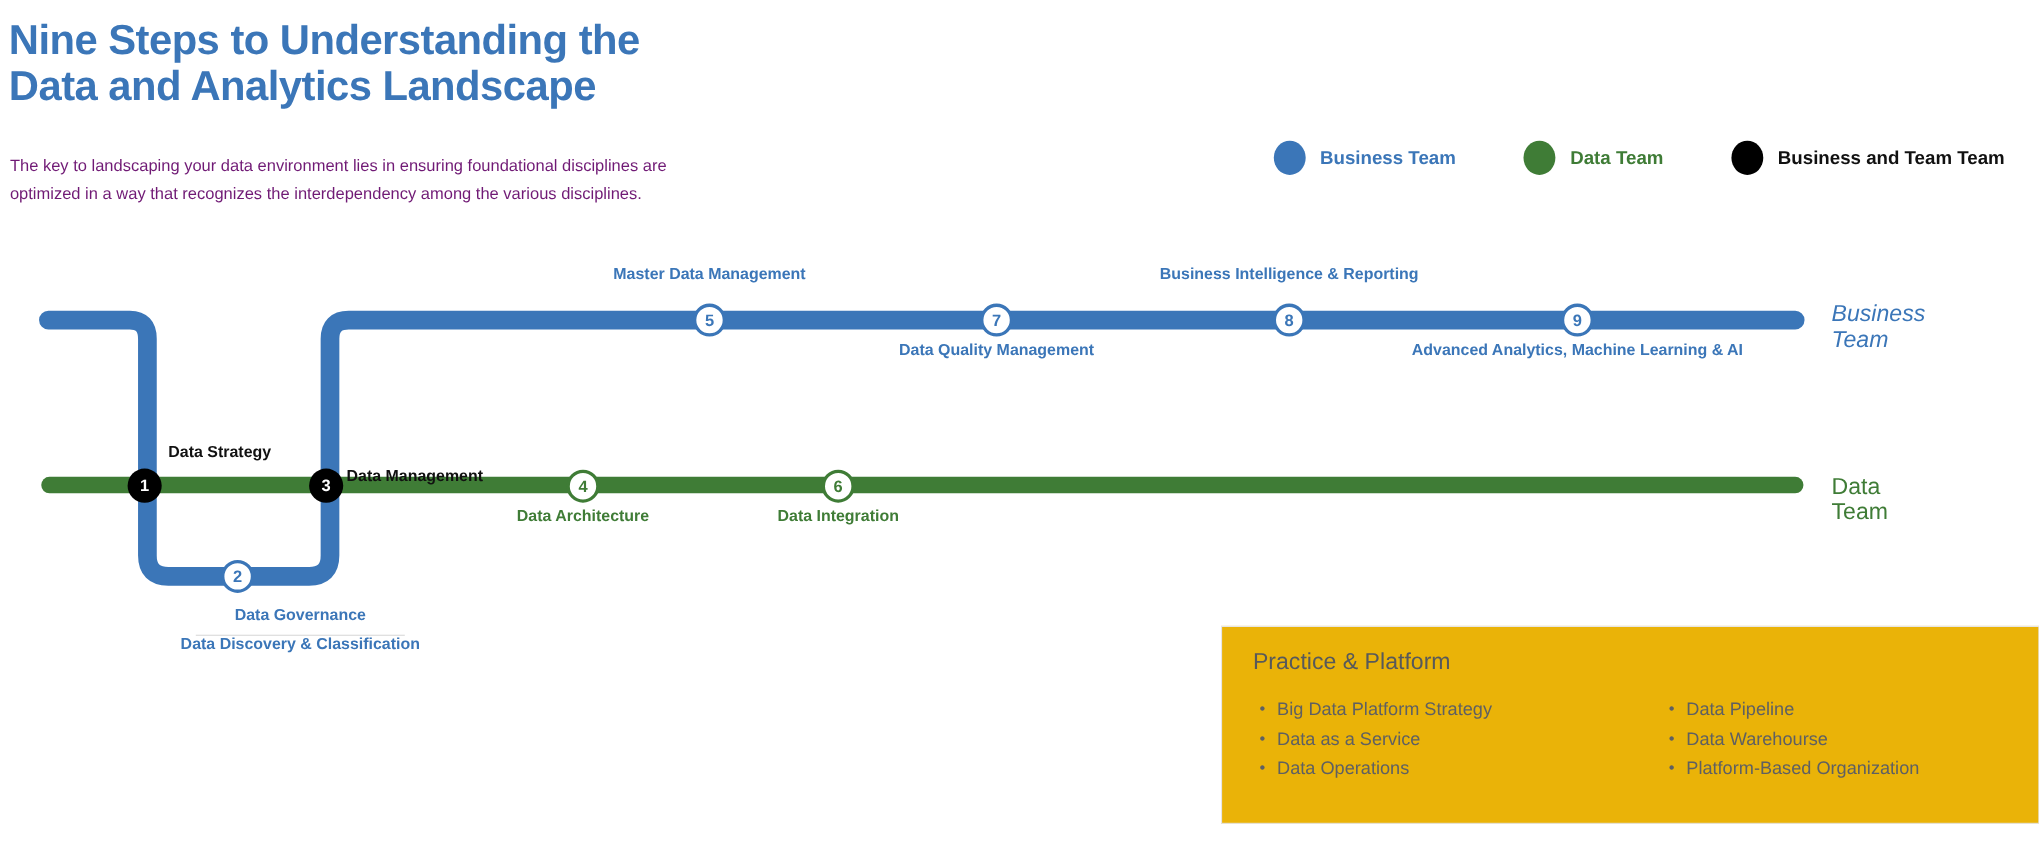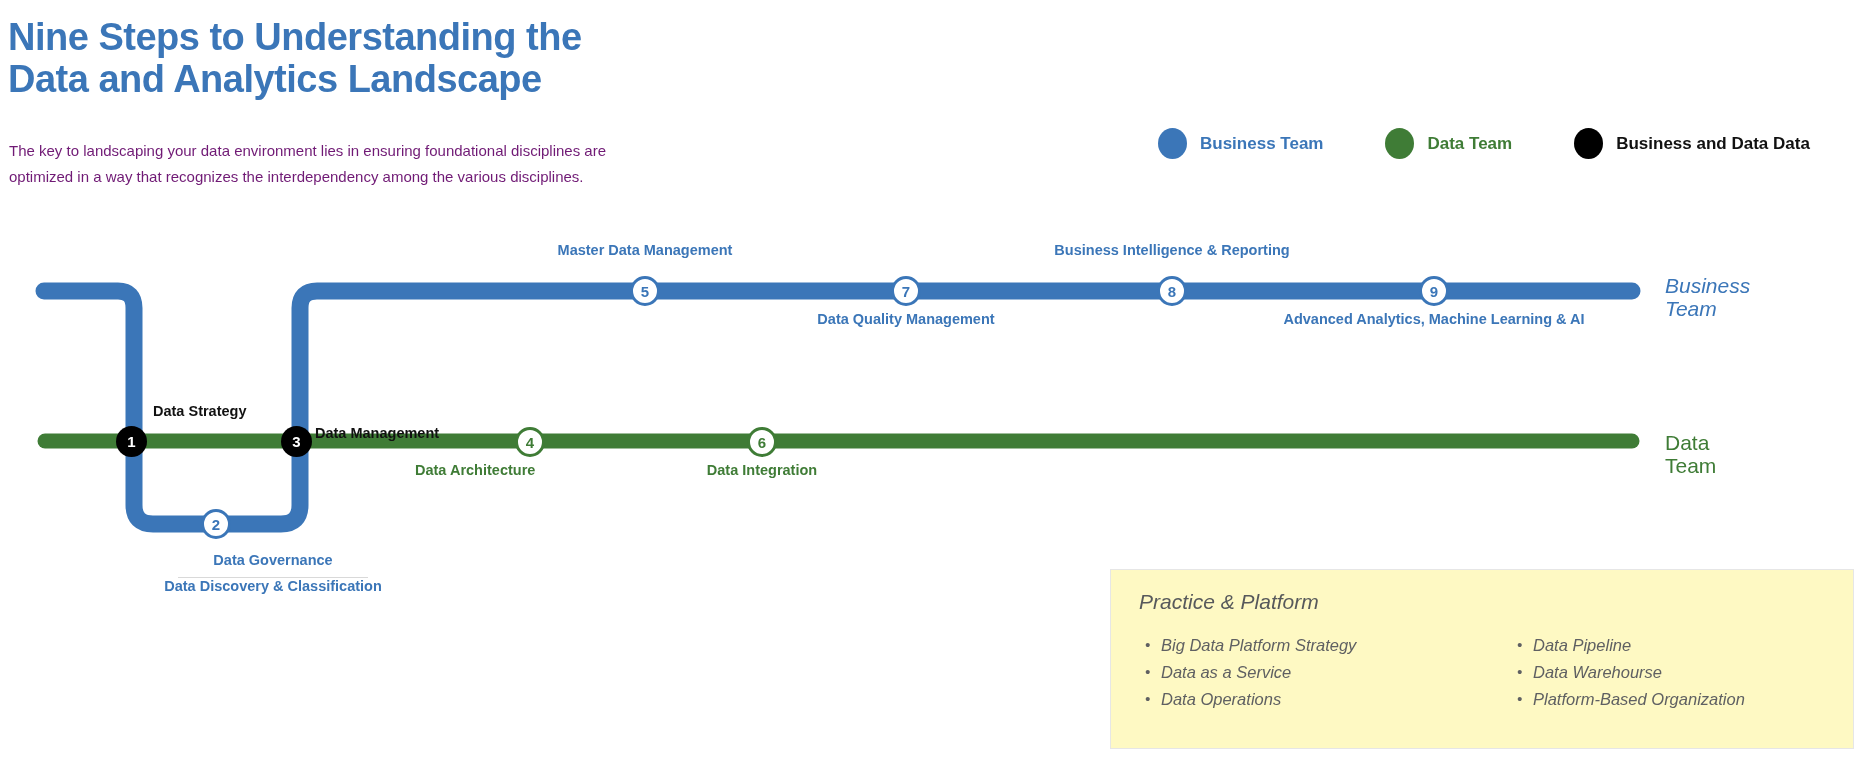--- a/index.html
+++ b/index.html
@@ -62,21 +62,21 @@
   .track-label.green { color:#3f7c36; }
 
   .divider-rule {
     position: absolute; height: 1px; background: #d9d9d9;
   }
 
   
   .panel {
     position: absolute; left: 1110px; top: 569px;
     width: 744px; height: 180px;
-    background: #fef9c3; border: 1px solid #e6e6e6; font-style: italic;
+    background: #eab308; border: 1px solid #e6e6e6;
   }
   .panel-title {
     position: absolute; left: 28px; top: 20px;
     font-size: 21px; color: #57595b; font-weight: 400;
   }
   .panel-cols { position: absolute; left: 28px; top: 62px; display: flex; gap: 40px; }
   .panel-col { width: 332px; }
   .panel-col ul { margin: 0; padding-left: 22px; list-style: none; }
   .panel-col li {
     position: relative;
@@ -100,21 +100,21 @@
     <div class="legend-item">
       <span class="legend-dot" style="background:#3b76b8"></span>
       <span class="legend-label" style="color:#3b76b8">Business Team</span>
     </div>
     <div class="legend-item">
       <span class="legend-dot" style="background:#3f7c36"></span>
       <span class="legend-label" style="color:#3f7c36">Data Team</span>
     </div>
     <div class="legend-item">
       <span class="legend-dot" style="background:#000000"></span>
-      <span class="legend-label" style="color:#111111">Business and Data Data</span>
+      <span class="legend-label" style="color:#111111">Business and Team Team</span>
     </div>
   </div>
 
   <svg id="diagram" viewBox="0 0 1854 768" width="1854" height="768">
 
     <path fill="none" stroke="#3b76b8" stroke-width="17" stroke-linecap="round" stroke-linejoin="round" d="M 44 291
              L 118 291
              Q 134 291 134 308
              L 134 505
              Q 134 524 153 524
@@ -142,21 +142,21 @@
   <div class="node blue" style="left:1419px; top:276px;">9</div>
 
   <div class="step-label lbl-black" style="left:153px; top:403px;">Data Strategy</div>
 
   <div class="step-label lbl-black" style="left:315px; top:425px;">Data Management</div>
 
   <div class="step-label lbl-blue" style="left:160px; top:552px; width:226px; text-align:center;">Data Governance</div>
   <div class="divider-rule" style="left:178px; top:577px; width:190px;"></div>
   <div class="step-label lbl-blue" style="left:115px; top:578px; width:316px; text-align:center;">Data Discovery &amp; Classification</div>
 
-  <div class="step-label lbl-green" style="left:415px; top:462px; width:230px; text-align:left;">Data Architecture</div>
+  <div class="step-label lbl-green" style="left:415px; top:462px; width:230px; text-align:center;">Data Architecture</div>
 
   <div class="step-label lbl-green" style="left:647px; top:462px; width:230px; text-align:center;">Data Integration</div>
 
   <div class="step-label lbl-blue" style="left:495px; top:242px; width:300px; text-align:center;">Master Data Management</div>
 
   <div class="step-label lbl-blue" style="left:756px; top:311px; width:300px; text-align:center;">Data Quality Management</div>
 
   <div class="step-label lbl-blue" style="left:1022px; top:242px; width:300px; text-align:center;">Business Intelligence &amp; Reporting</div>
 
   <div class="step-label lbl-blue" style="left:1234px; top:311px; width:400px; text-align:center;">Advanced Analytics, Machine Learning &amp; AI</div>

